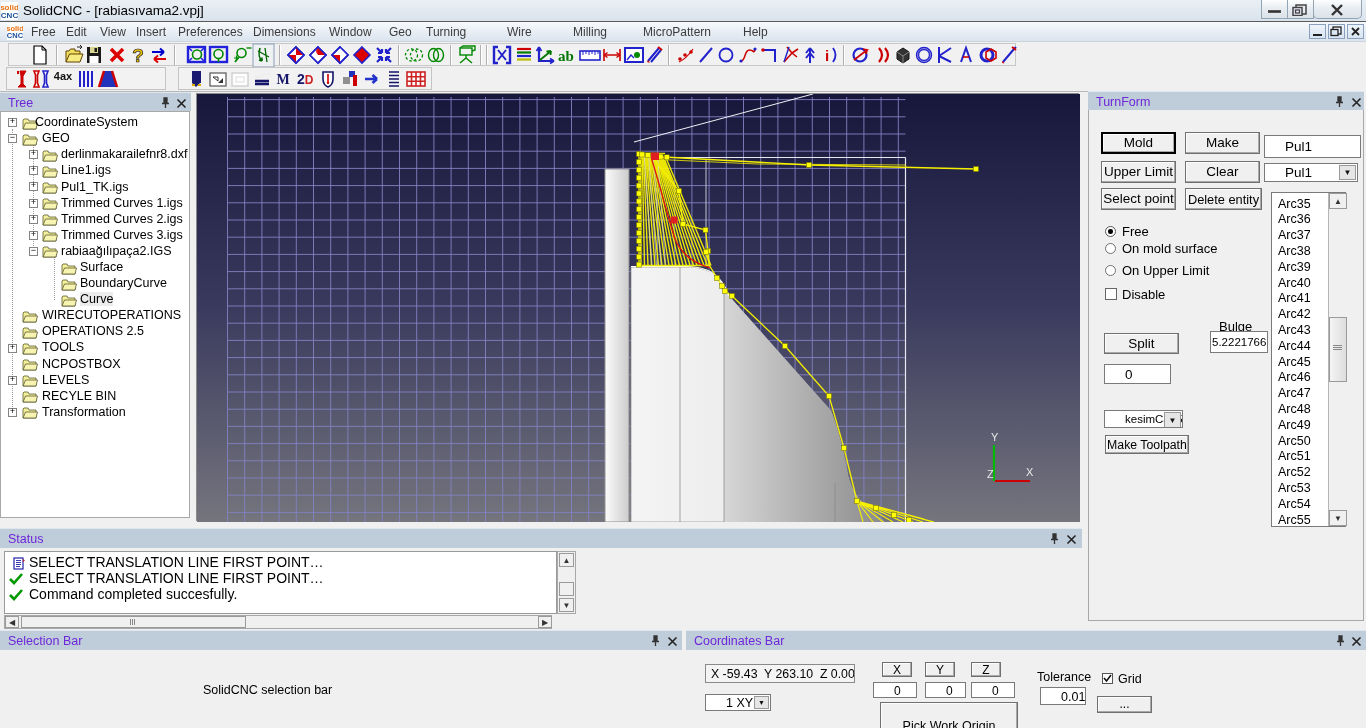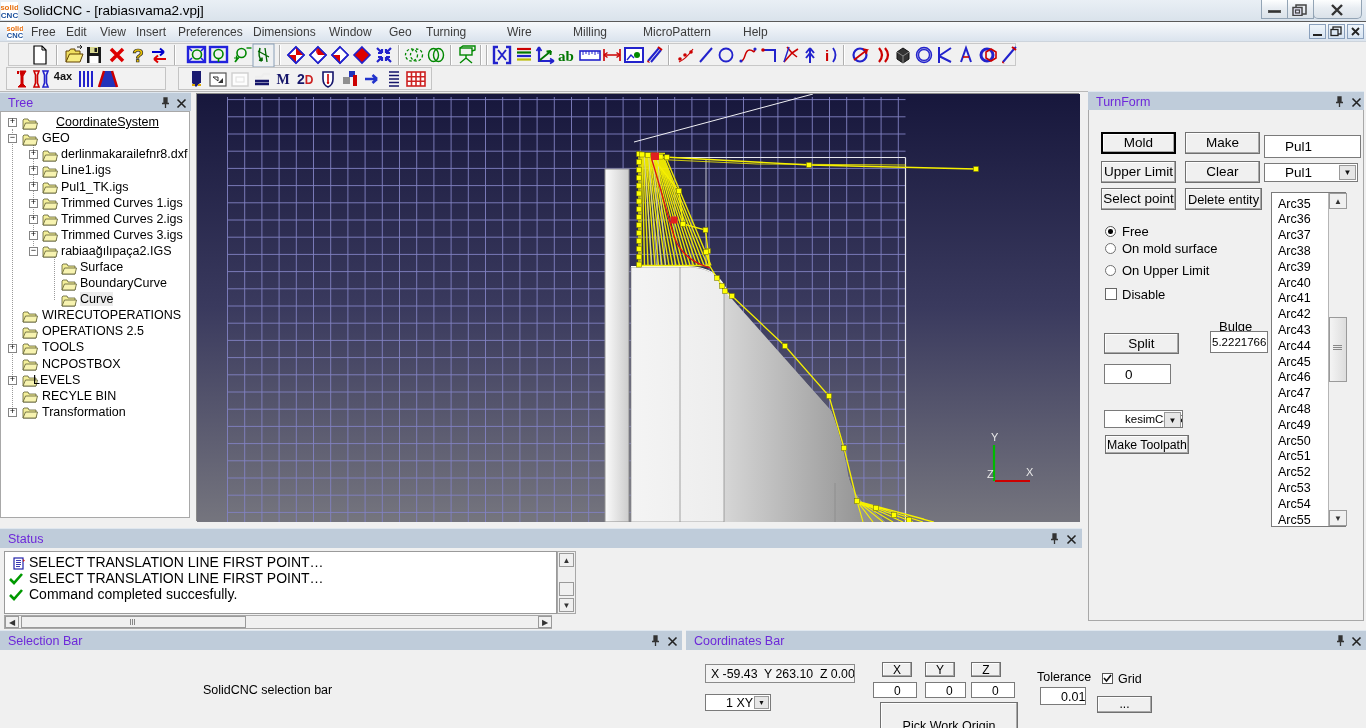--- a/index.html
+++ b/index.html
@@ -372,21 +372,21 @@
 </div>
 <div class="abs" style="left:0;top:111px;width:190px;height:407px;background:#fff;border:1px solid #a8a8a8">
   <div class="dotv" style="left:11px;top:17px;height:284px"></div>
     <div class="dotv" style="left:32px;top:33px;height:107px"></div>
     <div class="dotv" style="left:53px;top:145px;height:43px"></div>
     <div class="exp" style="left:7px;top:6px">+</div>
     <svg class="fold" style="left:21px;top:5px" width="16" height="13" viewBox="0 0 16 13">
       <path d="M1 3 L1 12 L14 12 L14 4 L7 4 L6 2 L2 2 Z" fill="#f3ef9a" stroke="#5a5a30" stroke-width="0.8"></path>
       <path d="M1 12 L3.5 6 L15.5 6 L14 12 Z" fill="#f7f3b0" stroke="#5a5a30" stroke-width="0.8"></path>
     </svg>
-    <div class="titem" style="left:55px;top:3px;text-decoration:underline;">CoordinateSystem</div>
+    <div class="titem" style="left:34px;top:3px;">CoordinateSystem</div>
     <div class="exp" style="left:7px;top:22px">−</div>
     <svg class="fold" style="left:21px;top:21px" width="16" height="13" viewBox="0 0 16 13">
       <path d="M1 3 L1 12 L14 12 L14 4 L7 4 L6 2 L2 2 Z" fill="#f3ef9a" stroke="#5a5a30" stroke-width="0.8"></path>
       <path d="M1 12 L3.5 6 L15.5 6 L14 12 Z" fill="#f7f3b0" stroke="#5a5a30" stroke-width="0.8"></path>
     </svg>
     <div class="titem" style="left:41px;top:19px;">GEO</div>
     <div class="exp" style="left:28px;top:38px">+</div>
     <svg class="fold" style="left:41px;top:37px" width="16" height="13" viewBox="0 0 16 13">
       <path d="M1 3 L1 12 L14 12 L14 4 L7 4 L6 2 L2 2 Z" fill="#f3ef9a" stroke="#5a5a30" stroke-width="0.8"></path>
       <path d="M1 12 L3.5 6 L15.5 6 L14 12 Z" fill="#f7f3b0" stroke="#5a5a30" stroke-width="0.8"></path>
@@ -462,21 +462,21 @@
     <svg class="fold" style="left:21px;top:246px" width="16" height="13" viewBox="0 0 16 13">
       <path d="M1 3 L1 12 L14 12 L14 4 L7 4 L6 2 L2 2 Z" fill="#f3ef9a" stroke="#5a5a30" stroke-width="0.8"></path>
       <path d="M1 12 L3.5 6 L15.5 6 L14 12 Z" fill="#f7f3b0" stroke="#5a5a30" stroke-width="0.8"></path>
     </svg>
     <div class="titem" style="left:41px;top:245px;">NCPOSTBOX</div>
     <div class="exp" style="left:7px;top:264px">+</div>
     <svg class="fold" style="left:21px;top:262px" width="16" height="13" viewBox="0 0 16 13">
       <path d="M1 3 L1 12 L14 12 L14 4 L7 4 L6 2 L2 2 Z" fill="#f3ef9a" stroke="#5a5a30" stroke-width="0.8"></path>
       <path d="M1 12 L3.5 6 L15.5 6 L14 12 Z" fill="#f7f3b0" stroke="#5a5a30" stroke-width="0.8"></path>
     </svg>
-    <div class="titem" style="left:32px;top:261px;">LEVELS</div>
+    <div class="titem" style="left:41px;top:261px;">LEVELS</div>
     <svg class="fold" style="left:21px;top:278px" width="16" height="13" viewBox="0 0 16 13">
       <path d="M1 3 L1 12 L14 12 L14 4 L7 4 L6 2 L2 2 Z" fill="#f3ef9a" stroke="#5a5a30" stroke-width="0.8"></path>
       <path d="M1 12 L3.5 6 L15.5 6 L14 12 Z" fill="#f7f3b0" stroke="#5a5a30" stroke-width="0.8"></path>
     </svg>
     <div class="titem" style="left:41px;top:277px;">RECYLE BIN</div>
     <div class="exp" style="left:7px;top:296px">+</div>
     <svg class="fold" style="left:21px;top:294px" width="16" height="13" viewBox="0 0 16 13">
       <path d="M1 3 L1 12 L14 12 L14 4 L7 4 L6 2 L2 2 Z" fill="#f3ef9a" stroke="#5a5a30" stroke-width="0.8"></path>
       <path d="M1 12 L3.5 6 L15.5 6 L14 12 Z" fill="#f7f3b0" stroke="#5a5a30" stroke-width="0.8"></path>
     </svg>

